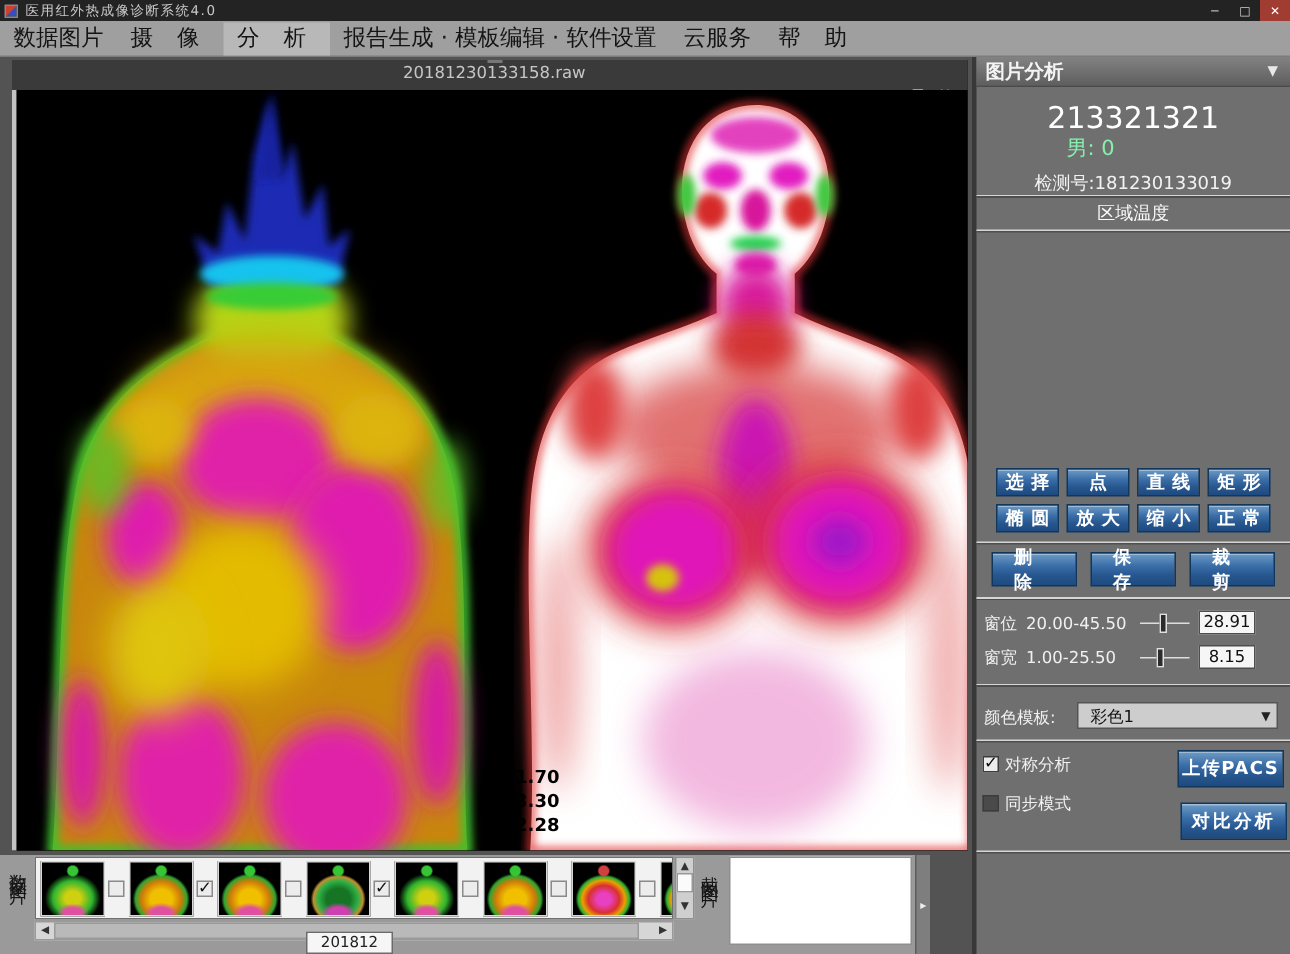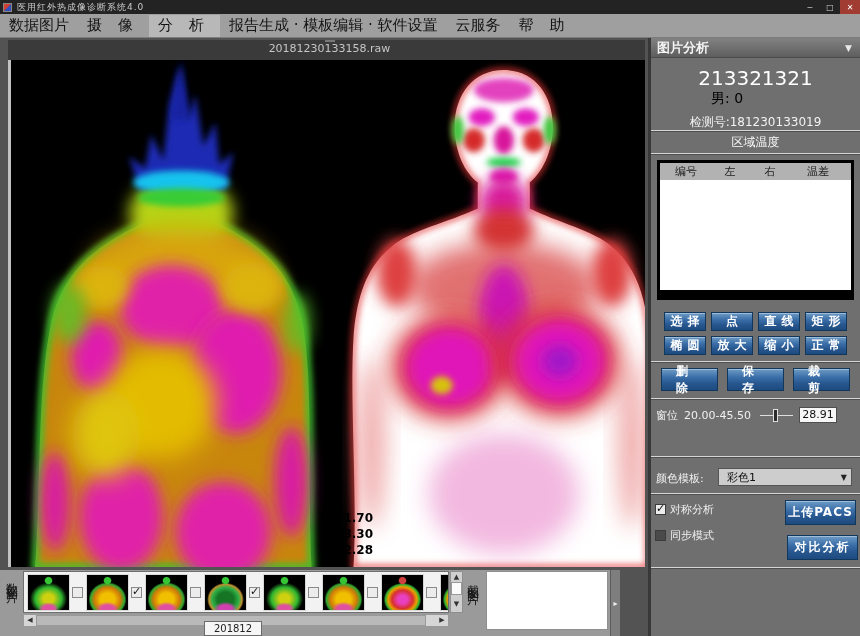--- a/index.html
+++ b/index.html
@@ -67,21 +67,21 @@
   .hscroll { position:absolute; left:23px; top:44px; width:426px; height:13px; background:#d6d6d6; border:1px solid #9a9a9a; }
   .hs-left, .hs-right { position:absolute; top:0; width:12px; height:11px; font-size:7px; color:#333; text-align:center; line-height:11px; }
   .hs-left { left:0; } .hs-right { right:0; }
   .hs-thumb { position:absolute; left:12px; top:0; right:22px; height:11px; background:#b9b9b9; border:1px solid #9a9a9a; }
   .scroll-tip { position:absolute; left:204px; top:51px; width:58px; height:15px; background:#f6f6f6; border:1px solid #6b6b6b; font-size:10px; color:#222; text-align:center; line-height:13px; }
   
   .panel { position:absolute; left:648px; top:38px; width:212px; height:598px; background:#6f6f6f; border-left:3px solid #383838; color:#f0f0f0; }
   .panel-header { position:absolute; left:0; top:0; width:209px; height:20px; background:linear-gradient(#828282,#5e5e5e); display:flex; align-items:center; font-size:13px; font-weight:bold; color:#f4f4f4; padding-left:6px; border-bottom:1px solid #4a4a4a; }
   .ph-arrow { margin-left:auto; margin-right:8px; font-size:9px; color:#e8e8e8; }
   .pt-id { position:absolute; left:0; top:28px; width:209px; text-align:center; font-size:20px; color:#fff; }
-  .pt-sex { position:absolute; left:60px; top:52px; font-size:14px; color:#000000; }
+  .pt-sex { position:absolute; left:60px; top:52px; font-size:14px; color:#86efac; }
   .pt-exam { position:absolute; left:0; top:76px; width:209px; text-align:center; font-size:12px; color:#f2f2f2; }
   .hr { position:absolute; left:0; width:209px; height:2px; background:linear-gradient(#d6d6d6 50%,#4e4e4e 50%); }
   .region-title { position:absolute; left:0; top:96px; width:209px; text-align:center; font-size:12px; color:#fafafa; }
   .temp-table { position:absolute; left:6px; top:122px; width:197px; height:140px; background:#fff; border:3px solid #000; border-bottom:10px solid #000; display:flex; flex-direction:column; }
   .tt-head { height:17px; background:#b2b2b2; display:flex; align-items:center; font-size:11px; color:#1c1c1c; flex:0 0 auto; }
   .tt-head span { text-align:center; }
   .tt-h1{width:52px;} .tt-h2{width:36px;} .tt-h3{width:44px;} .tt-h4{width:52px;}
   .tt-body { flex:1; background:#fff; }
   .btn-blue { background:linear-gradient(180deg,#6f9cc6 0%,#3a6ea8 40%,#27568e 70%,#1d4b80 100%); border:1px solid #12375c; box-shadow:inset 0 1px 0 rgba(255,255,255,.35); color:#fff; font-weight:bold; display:flex; align-items:center; justify-content:center; cursor:default; }
   .tools-row { position:absolute; left:0; width:209px; display:flex; justify-content:center; gap:5px; }
@@ -280,29 +280,20 @@
       <span>图片分析</span>
       <span class="ph-arrow">▼</span>
     </div>
     <div class="pt-id">213321321</div>
     <div class="pt-sex">男: 0</div>
     <div class="pt-exam">检测号:181230133019</div>
     <div class="hr" style="top:92px"></div>
     <div class="region-title">区域温度</div>
     <div class="hr" style="top:115px"></div>
 
-    <div class="temp-table">
-      <div class="tt-head">
-        <span class="tt-h1">编号</span>
-        <span class="tt-h2">左</span>
-        <span class="tt-h3">右</span>
-        <span class="tt-h4">温差</span>
-      </div>
-      <div class="tt-body"></div>
-    </div>
 
     <div class="tools-row tr1">
       <div class="btn-blue tool-btn">选择</div>
       <div class="btn-blue tool-btn">点</div>
       <div class="btn-blue tool-btn">直线</div>
       <div class="btn-blue tool-btn">矩形</div>
     </div>
     <div class="tools-row tr2">
       <div class="btn-blue tool-btn">椭圆</div>
       <div class="btn-blue tool-btn">放大</div>
@@ -319,20 +310,28 @@
     <div class="hr" style="top:360px"></div>
 
     <div class="slider-row sr1">
       <span class="sl-label">窗位</span>
       <span class="sl-range">20.00-45.50</span>
       <span class="sl-track">
           <span class="sl-thumb p38"></span>
         </span>
       <span class="sl-value">28.91</span>
     </div>
+    <div class="slider-row sr2">
+      <span class="sl-label">窗宽</span>
+      <span class="sl-range">1.00-25.50</span>
+      <span class="sl-track">
+          <span class="sl-thumb p33"></span>
+        </span>
+      <span class="sl-value">8.15</span>
+    </div>
     <div class="hr" style="top:418px"></div>
 
     <div class="color-row">
       <span class="ct-label">颜色模板:</span>
       <span class="ct-select">
         <span>彩色1</span>
         <span class="ct-arrow">▼</span>
       </span>
     </div>
     <div class="hr" style="top:455px"></div>

